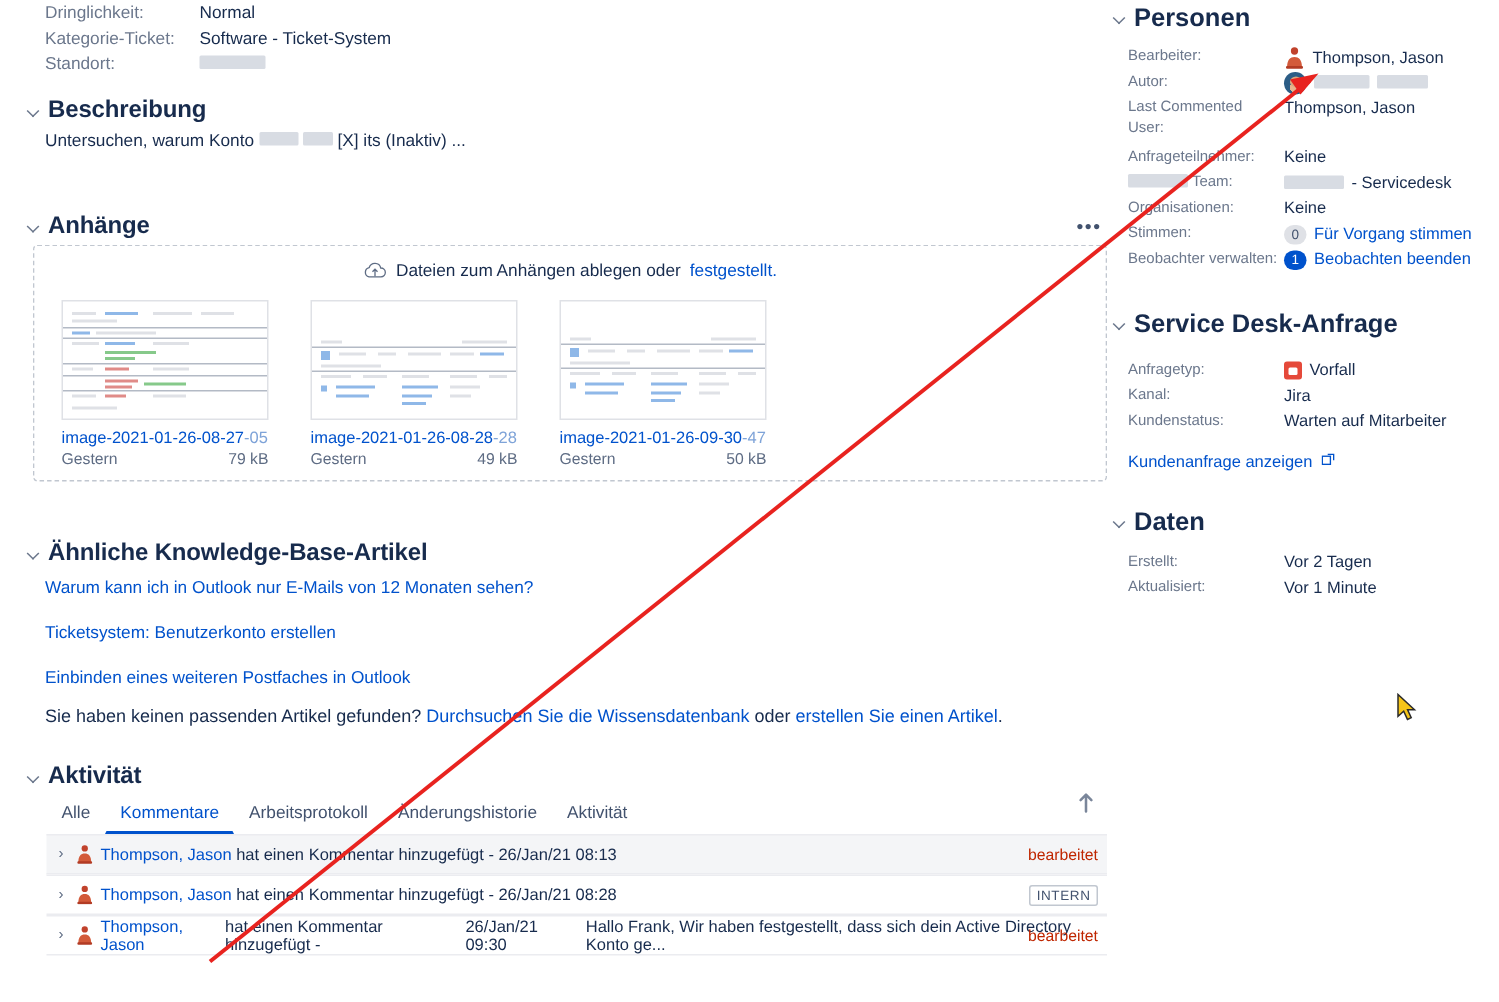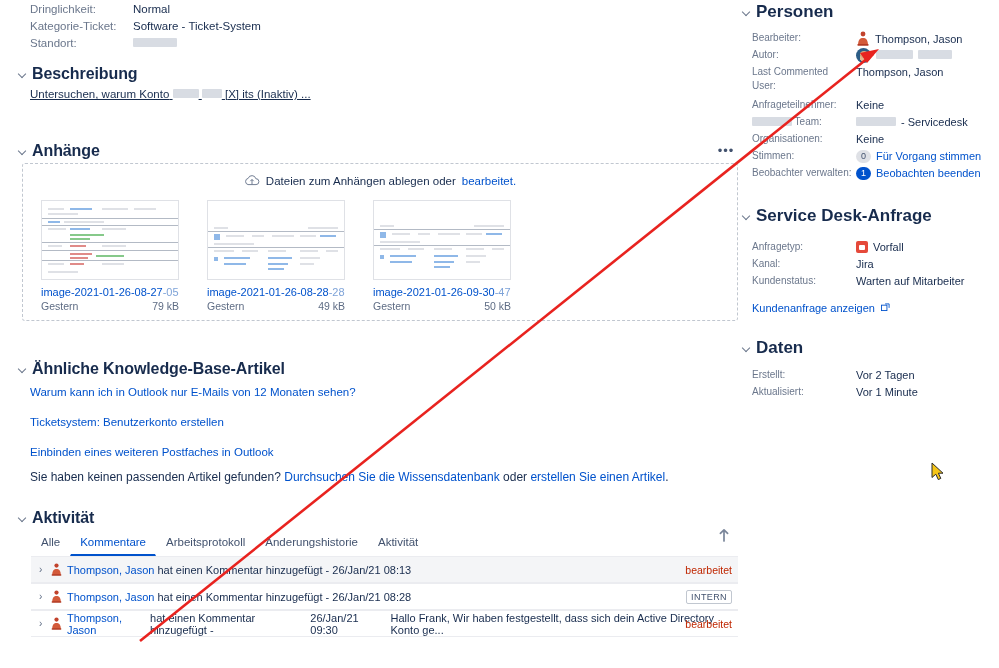--- a/index.html
+++ b/index.html
@@ -55,21 +55,21 @@
 
   
   .left { position: absolute; left: 0; top: 0; width: 745px; height: 668px; }
 
   .field-rows { position: absolute; left: 30px; top: 0px; width: 420px; font-size: 11.5px; }
   .frow { display: flex; height: 17px; align-items: center; }
   .flabel { width: 103px; color: #6b778c; font-size: 11.5px; }
   .fval { color: #172b4d; font-size: 11.5px; }
 
   .desc-head { position: absolute; left: 18px; top: 65px; }
-  .desc-body { position: absolute; left: 30px; top: 88px; font-size: 11.5px; color: #172b4d; text-decoration: underline; }
+  .desc-body { position: absolute; left: 30px; top: 88px; font-size: 11.5px; color: #172b4d; }
 
   .anh-head { position: absolute; left: 18px; top: 142px; }
   .anh-more {
     position: absolute; left: 716px; top: 141px;
     width: 20px; height: 18px;
     display: flex; align-items: center; justify-content: center;
     color: #42526e; font-size: 13px; letter-spacing: 1px;
     cursor: pointer;
   }
   .dropzone {
@@ -249,21 +249,21 @@
     </div>
     <div class="anh-more">•••</div>
 
     <div class="dropzone">
       <div class="dz-hint">
         <svg class="cloud-ico" viewBox="0 0 20 17">
           <path d="M5 13 A4 4 0 0 1 5.2 5.2 A5 5 0 0 1 14.8 5.6 A3.7 3.7 0 0 1 15 13 Z" fill="none" stroke="#5e6c84" stroke-width="1.1"></path>
           <path d="M10 12.5 V6.8 M7.9 8.7 L10 6.6 L12.1 8.7" fill="none" stroke="#5e6c84" stroke-width="1.1"></path>
         </svg>
         <span>Dateien zum Anhängen ablegen oder</span>
-        <span class="lnk">bearbeitet.</span>
+        <span class="lnk">festgestellt.</span>
       </div>
 
       <div class="thumbs">
 
         <div class="thumb">
           <div class="shot">
             <div class="ln" style="left:6px;  top:7px;  width:16px;"></div>
             <div class="ln blue" style="left:28px; top:7px;  width:22px;"></div>
             <div class="ln" style="left:60px; top:7px;  width:26px;"></div>
             <div class="ln" style="left:92px; top:7px;  width:22px;"></div>

